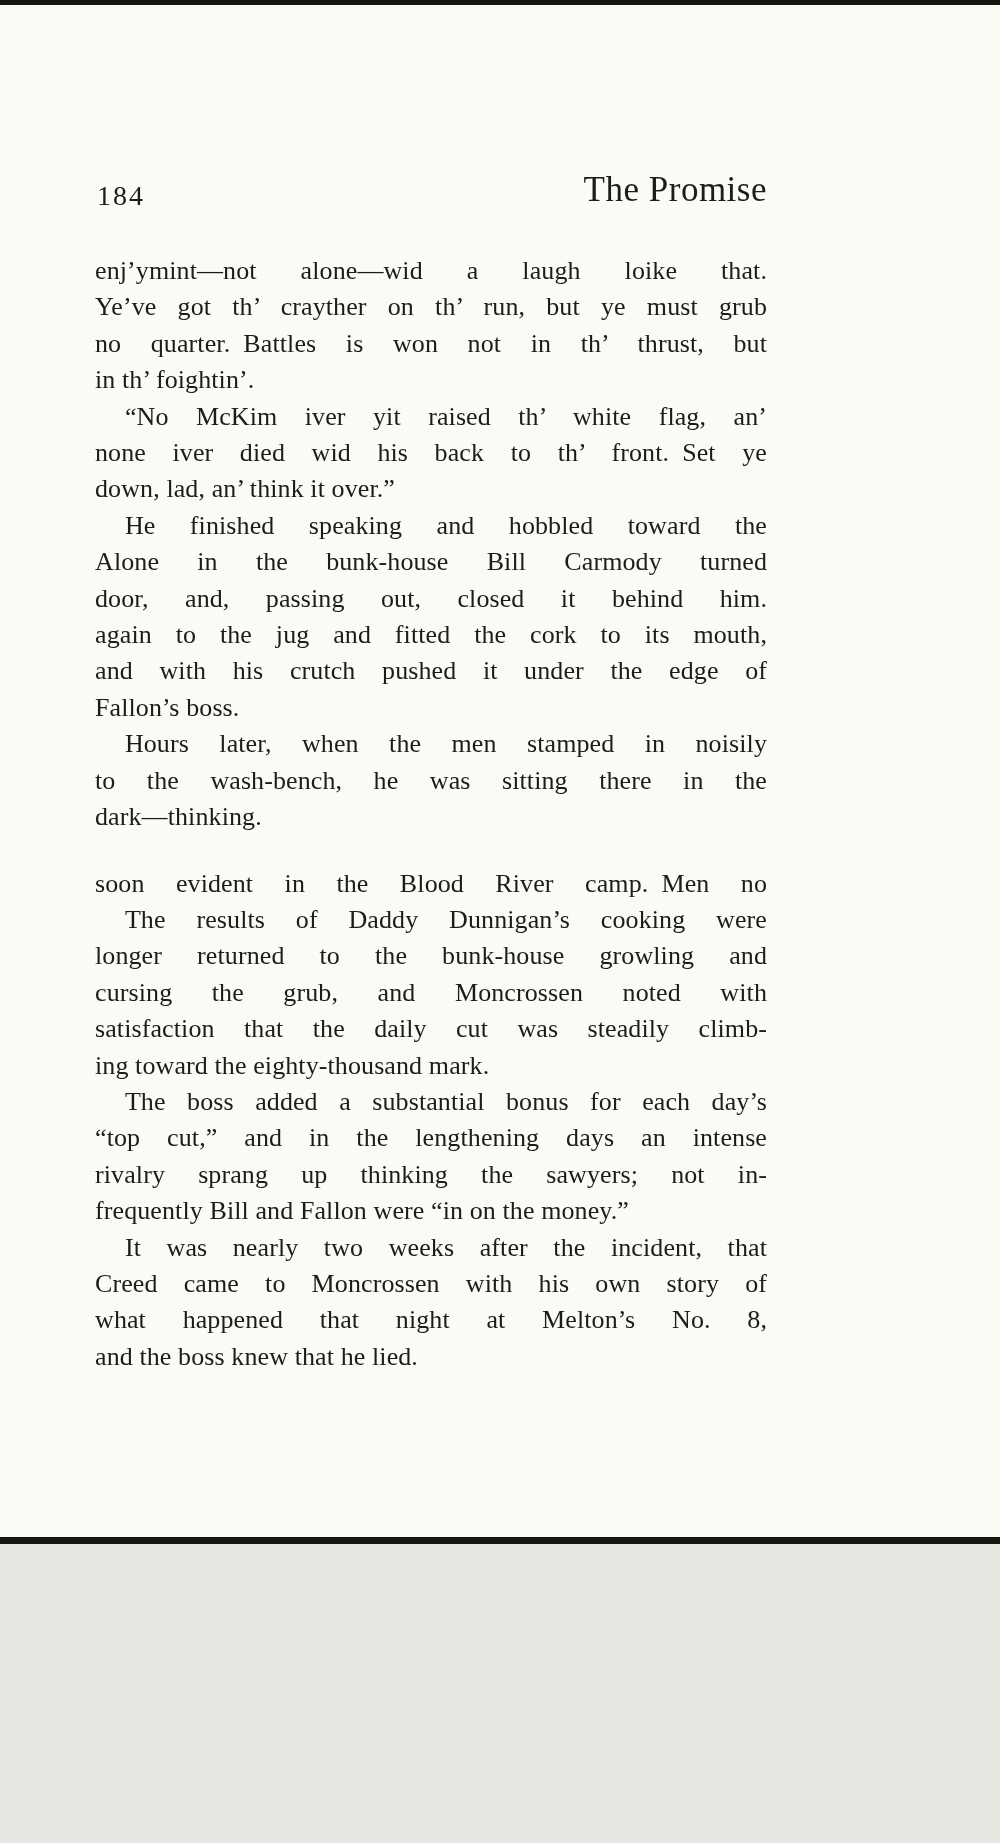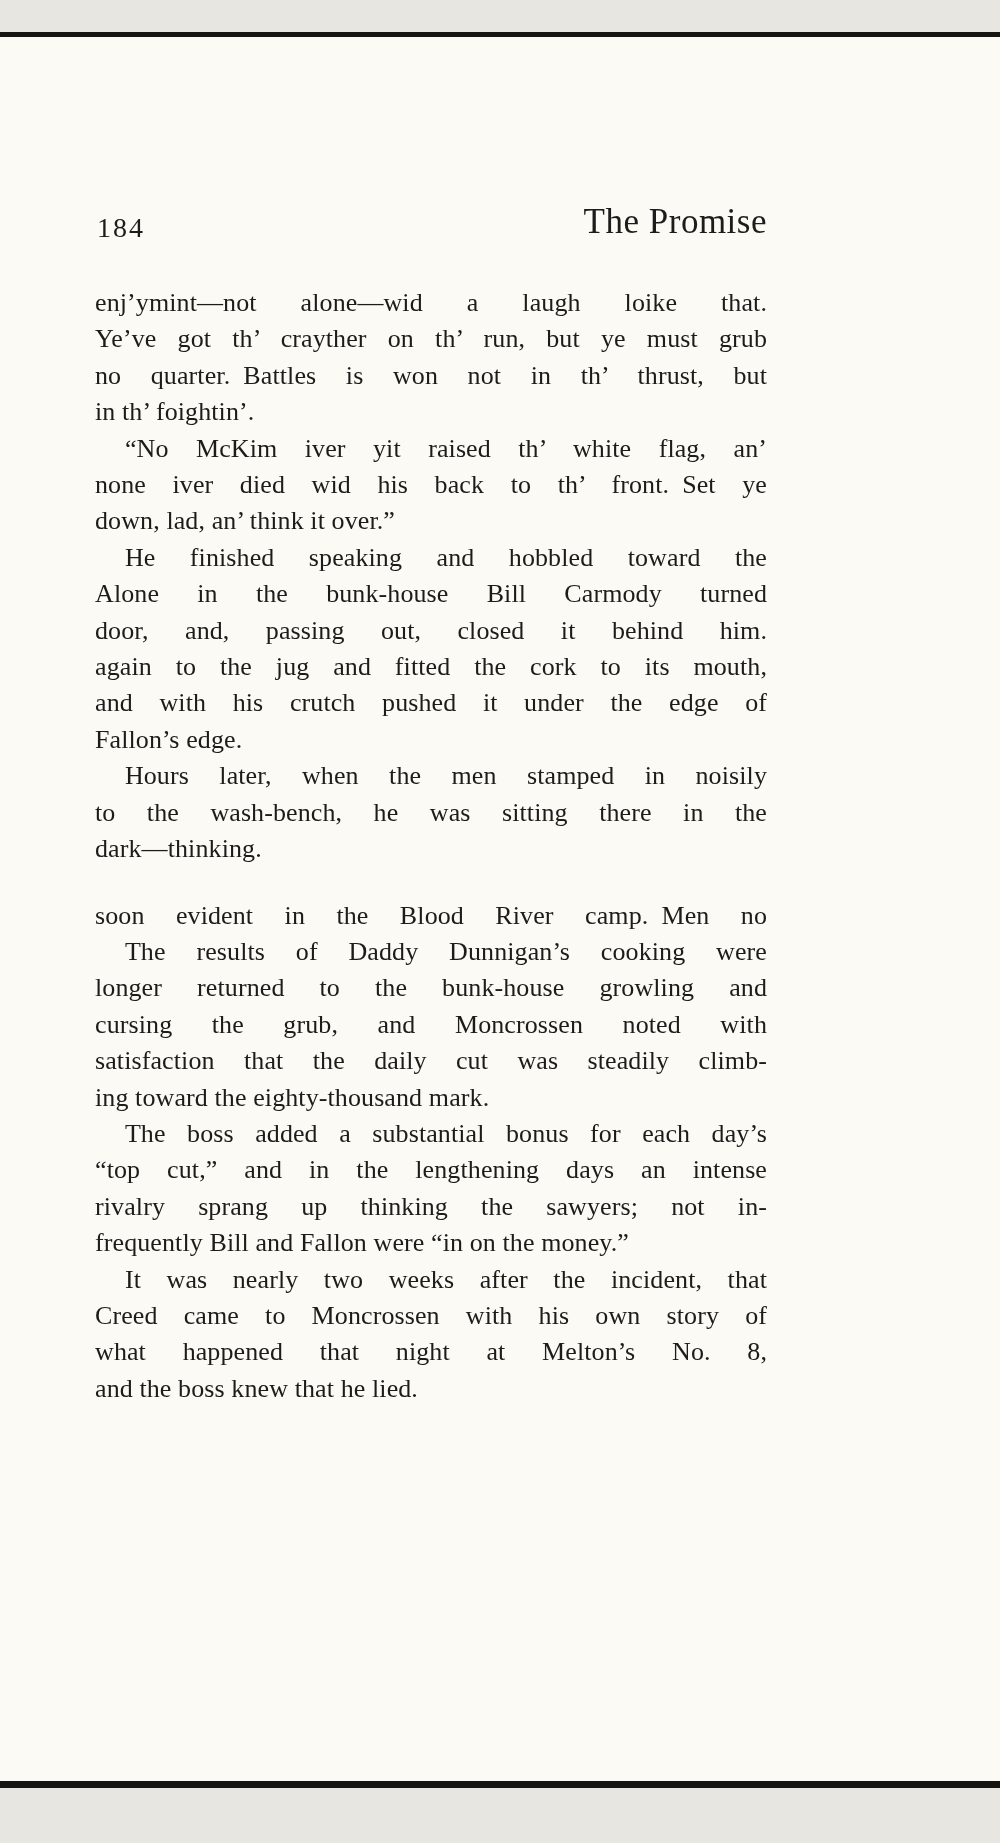--- a/index.html
+++ b/index.html
@@ -3,26 +3,25 @@
 <meta charset="utf-8">
 <style>
   html, body {
     margin: 0;
     padding: 0;
     background: #e8e6e0;
   }
   .page {
     position: relative;
     width: 1000px;
-    height: 1756px;
+    height: 1544px;
     background: #fbfaf5;
     overflow: hidden;
     font-family: "Liberation Serif", "DejaVu Serif", serif;
     color: #1d1c1a;
-    margin-top: 32px;
   }
   .scan-edge-top {
     position: absolute;
     top: 0; left: 0; right: 0;
     height: 5px;
     background: #171512;
   }
   .scan-edge-bottom {
     position: absolute;
     bottom: 0; left: 0; right: 0;
@@ -101,21 +100,21 @@
         <div class="line first">“No McKim iver yit raised th’ white flag, an’</div>
         <div class="line">none iver died wid his back to th’ front. Set ye</div>
         <div class="line last">down, lad, an’ think it over.”</div>
       </div>
       <div class="paragraph indent">
         <div class="line first">He finished speaking and hobbled toward the</div>
         <div class="line">Alone in the bunk-house Bill Carmody turned</div>
         <div class="line">door, and, passing out, closed it behind him.</div>
         <div class="line">again to the jug and fitted the cork to its mouth,</div>
         <div class="line">and with his crutch pushed it under the edge of</div>
-        <div class="line last">Fallon’s edge.</div>
+        <div class="line last">Fallon’s boss.</div>
       </div>
       <div class="paragraph indent">
         <div class="line first">Hours later, when the men stamped in noisily</div>
         <div class="line">to the wash-bench, he was sitting there in the</div>
         <div class="line last">dark—thinking.</div>
       </div>
       <div class="paragraph indent section-gap">
         <div class="line">soon evident in the Blood River camp. Men no</div>
         <div class="line first">The results of Daddy Dunnigan’s cooking were</div>
         <div class="line">longer returned to the bunk-house growling and</div>

